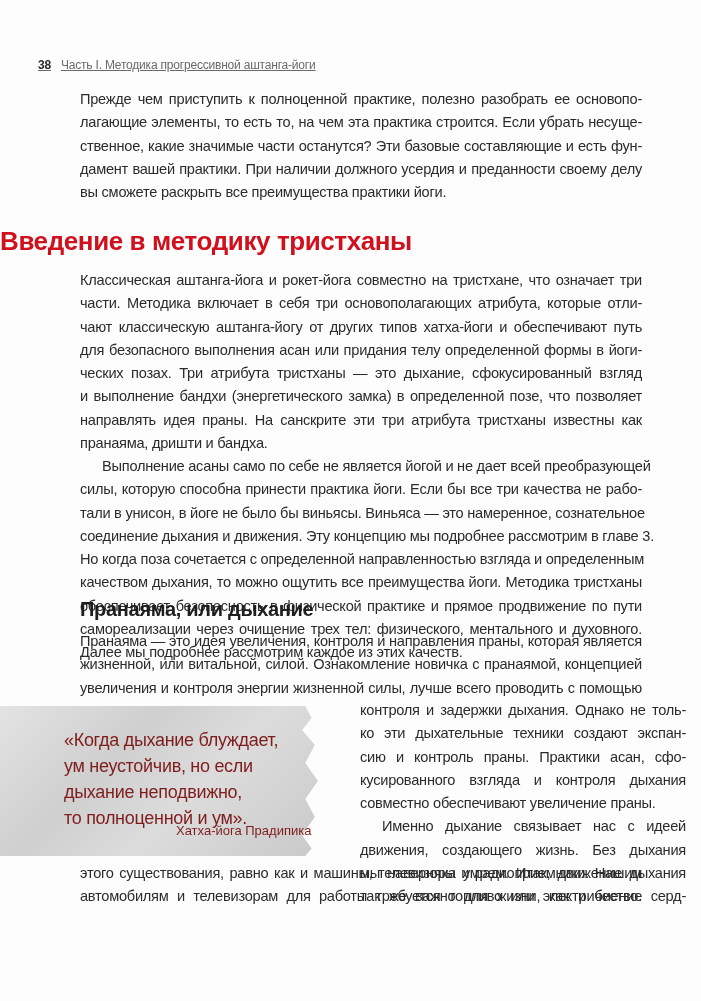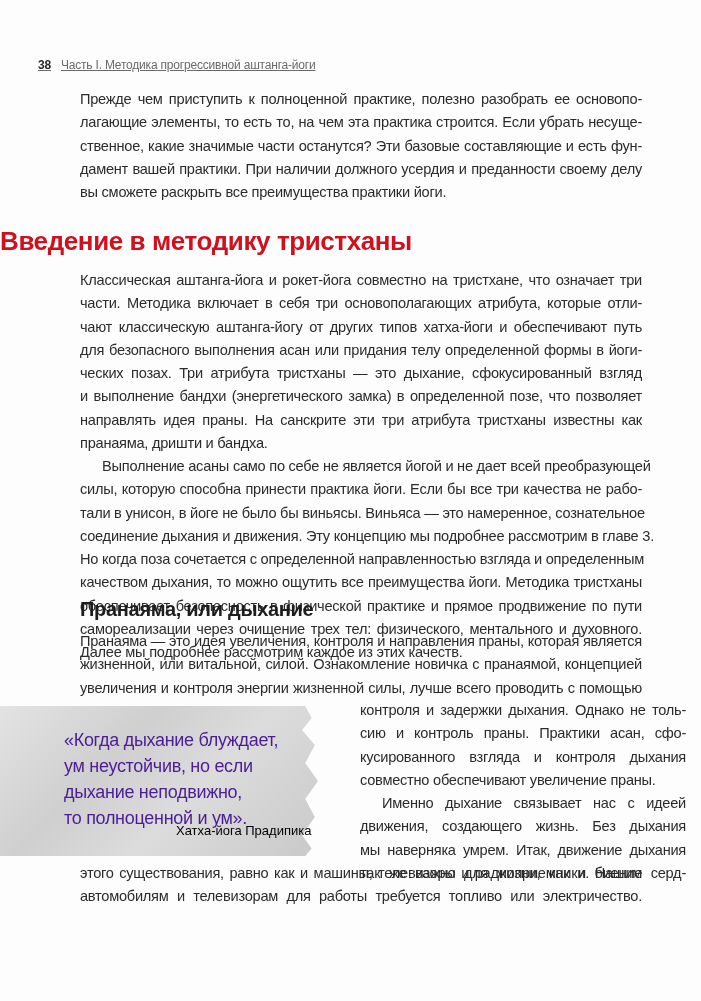--- a/index.html
+++ b/index.html
@@ -13,23 +13,23 @@
   .para .line { display:block; text-align:justify; text-align-last:justify; white-space:nowrap; }
   .para .line.last { text-align-last:left; }
   .para .line.indent { text-indent:22px; }
   .h1 { position:absolute; left:0; width:701px; top:226px; text-align:left; font-size:26px; font-weight:bold; color:#d0101c; letter-spacing:-0.4px; margin:0; }
   .h2 { position:absolute; left:80px; top:598px; font-size:20px; font-weight:bold; color:#1e1e1e; margin:0; letter-spacing:-0.3px; }
   .quote-box {
     position:absolute; left:0; top:706px; width:318px; height:150px;
     background:linear-gradient(135deg,#e3e3e3 0%,#cfcfcf 35%,#dcdcdc 60%,#c9c9c9 100%);
     clip-path: polygon(0 0, 96% 0, 98% 8%, 95% 16%, 99% 26%, 96% 38%, 100% 50%, 96% 62%, 99% 74%, 95% 86%, 98% 95%, 96% 100%, 0 100%);
   }
-  .quote-text { position:absolute; left:64px; top:727px; font-size:18px; line-height:26px; color:#4c1d95; letter-spacing:-0.3px; }
+  .quote-text { position:absolute; left:64px; top:727px; font-size:18px; line-height:26px; color:#7f1d1d; letter-spacing:-0.3px; }
   .quote-text .ql { display:block; white-space:nowrap; }
-  .quote-source { position:absolute; left:176px; top:823px; font-size:13px; color:#000000; }
+  .quote-source { position:absolute; left:176px; top:823px; font-size:13px; color:#7f1d1d; }
   .right-col { left:316px; width:326px;margin-left:44px; }
 </style>
 </head>
 <body>
 
 <div class="running-head">
   <span class="pnum">38</span><span>Часть I. Методика прогрессивной аштанга-йоги</span>
 </div>
 
 <p class="para" style="top:88px;">
@@ -68,20 +68,21 @@
 <h2 class="h2">Пранаяма, или дыхание</h2>
 
 <p class="para" style="top:630px;">
   <span class="line">Пранаяма — это идея увеличения, контроля и направления праны, которая является</span>
   <span class="line">жизненной, или витальной, силой. Ознакомление новичка с пранаямой, концепцией</span>
   <span class="line">увеличения и контроля энергии жизненной силы, лучше всего проводить с помощью</span>
 </p>
 
 <p class="para right-col" style="top:699px;">
   <span class="line">контроля и задержки дыхания. Однако не толь-</span>
+  <span class="line">ко эти дыхательные техники создают экспан-</span>
   <span class="line">сию и контроль праны. Практики асан, сфо-</span>
   <span class="line">кусированного взгляда и контроля дыхания</span>
   <span class="line last">совместно обеспечивают увеличение праны.</span>
   <span class="line indent">Именно дыхание связывает нас с идеей</span>
   <span class="line">движения, создающего жизнь. Без дыхания</span>
   <span class="line">мы наверняка умрем. Итак, движение дыхания</span>
   <span class="line">так же важно для жизни, как и биение серд-</span>
 </p>
 
 <p class="para" style="top:862px;">

